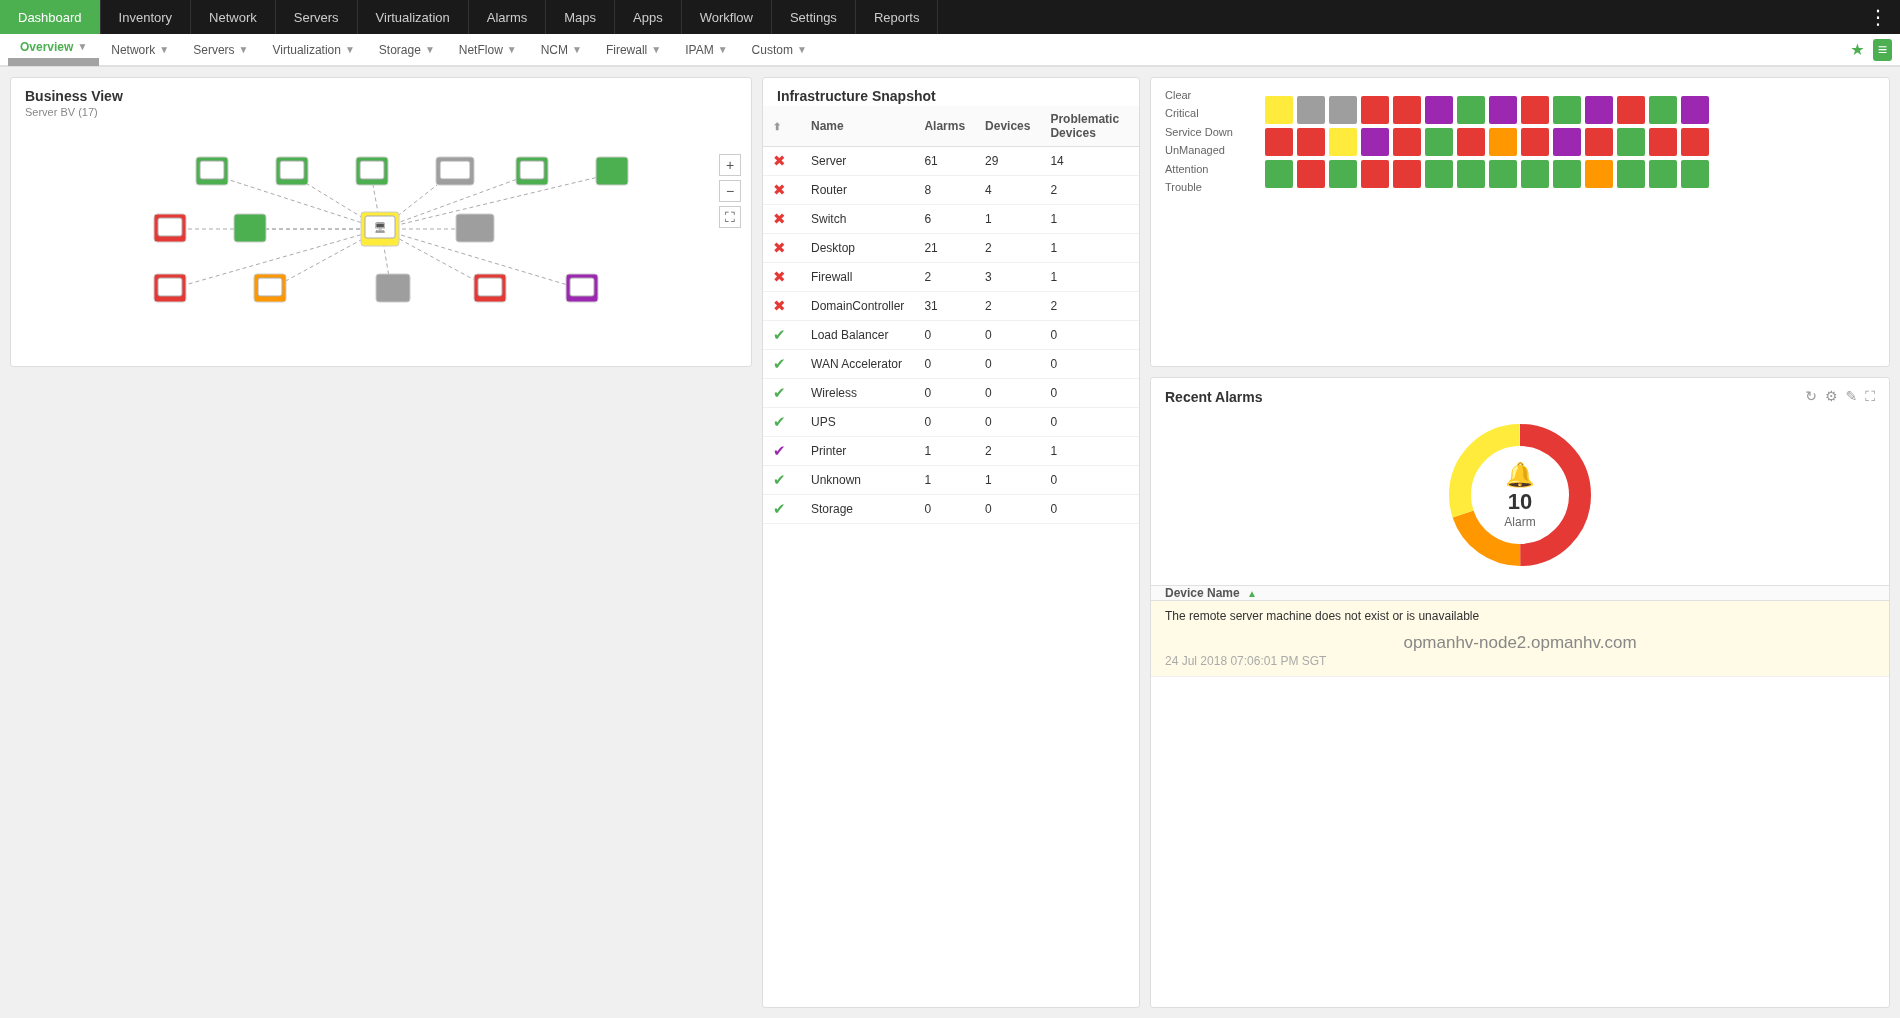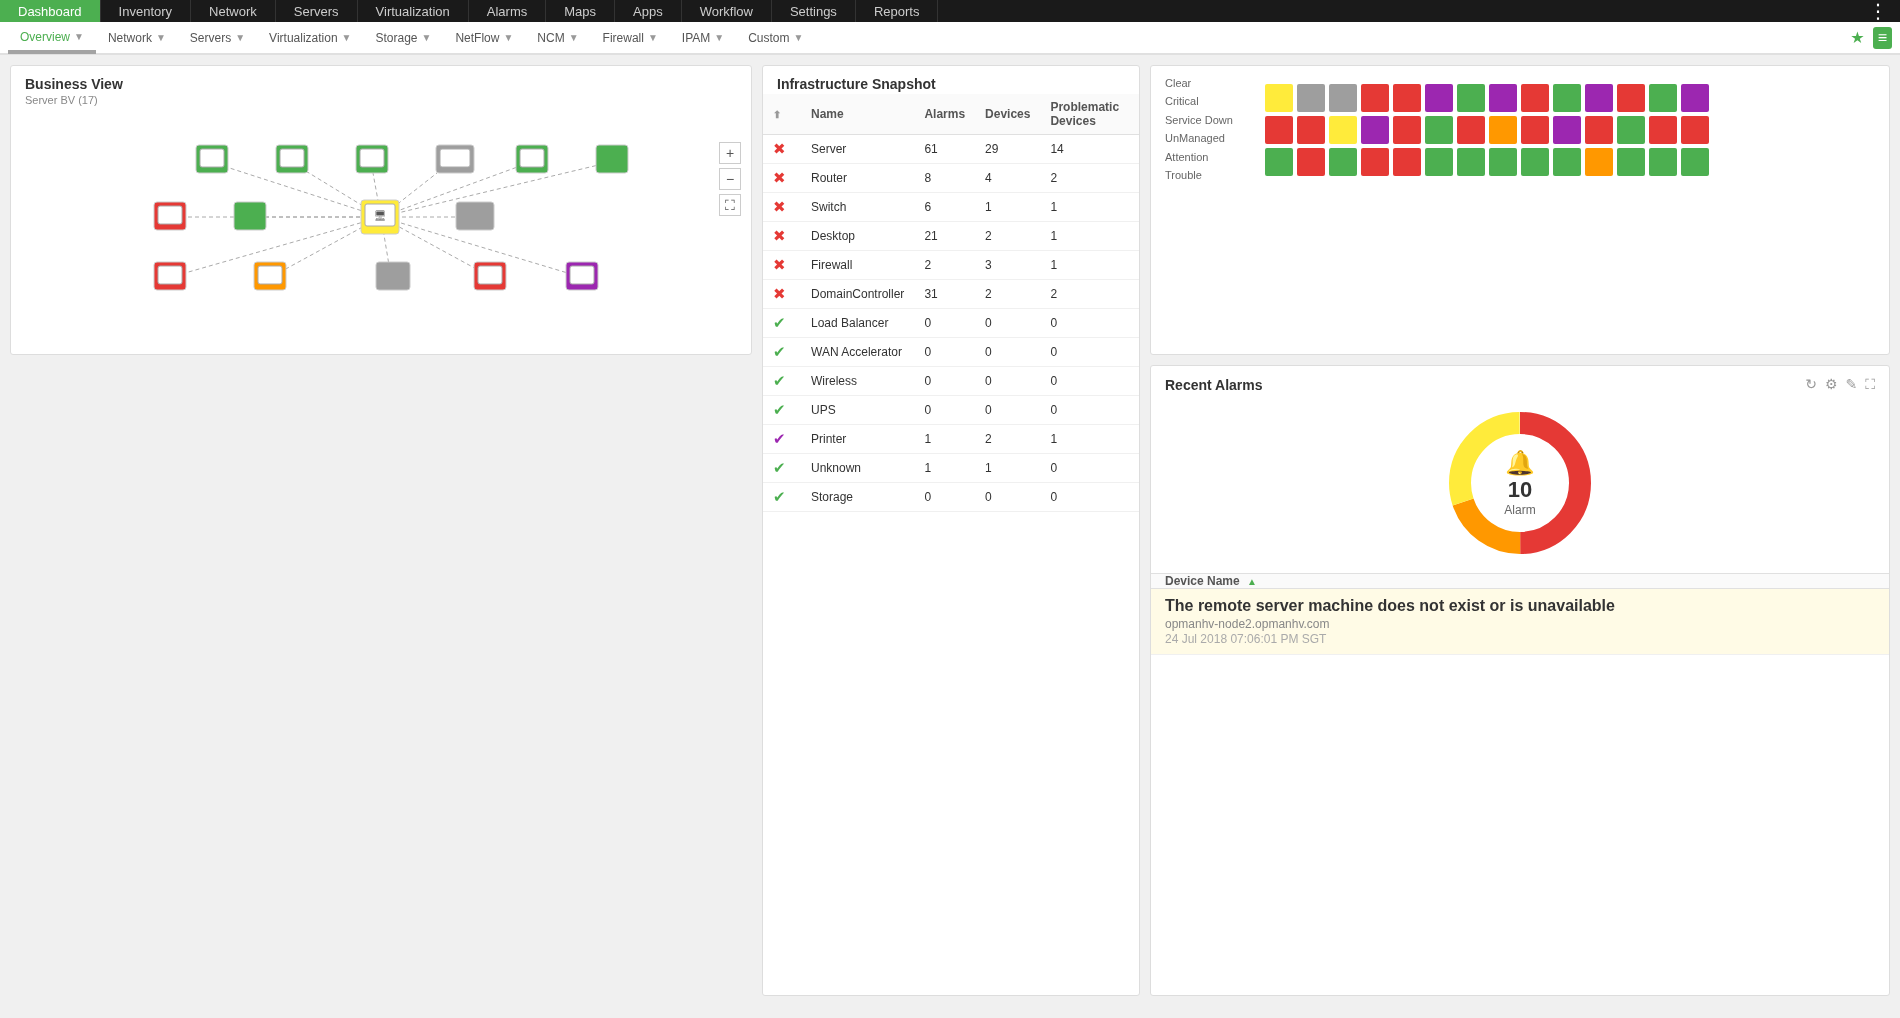--- a/index.html
+++ b/index.html
@@ -3,21 +3,21 @@
   <meta charset="utf-8">
   <style>
     * { box-sizing: border-box; margin: 0; padding: 0; }
     body { font-family: Arial, sans-serif; font-size: 13px; background: #f0f0f0; color: #333; }
 
     
     .top-nav {
       background: #1a1a1a;
       display: flex;
       align-items: stretch;
-      height: 22px;
+      height: 34px;
     }
     .top-nav .nav-item {
       color: #ccc;
       padding: 0 18px;
       display: flex;
       align-items: center;
       cursor: pointer;
       font-size: 13px;
       border-right: 1px solid #333;
       white-space: nowrap;
@@ -51,22 +51,22 @@
       display: flex;
       align-items: center;
       cursor: pointer;
       color: #555;
       font-size: 12px;
       border-bottom: 2px solid transparent;
       margin-bottom: -2px;
     }
     .sub-nav .sub-item.active {
       color: #4caf50;
-      border-bottom: 4px solid #a3a3a3;
-      font-weight: normal;
+      border-bottom: 8px solid #a3a3a3;
+      font-weight: bold;
     }
     .sub-nav .sub-item .arrow {
       margin-left: 4px;
       font-size: 10px;
       color: #999;
     }
     .sub-nav .sub-spacer { flex: 1; }
     .sub-nav .sub-icons {
       display: flex;
       align-items: center;
@@ -292,28 +292,29 @@
       font-weight: bold;
       font-size: 12px;
       color: #555;
     }
     .alarm-row {
       padding: 8px 14px;
       border-bottom: 1px solid #f0f0f0;
       background: #fffbe6;
     }
     .alarm-row .alarm-msg {
-      font-size: 16px;
+      font-size: 12px;
       color: #333;
-      font-weight: 700;
+      font-weight: 400;
     }
     .alarm-row .alarm-sub {
-      font-size: 12px;
+      font-size: 17px;
       color: #888;
-      margin-top: 2px;
+      margin-top: 10px;
+      text-align: center;
     }
     .alarm-row .alarm-time {
       font-size: 12px;
       color: #aaa;
       margin-top: 1px;
     }
 
     
     .sort-icon {
       font-size: 10px;

